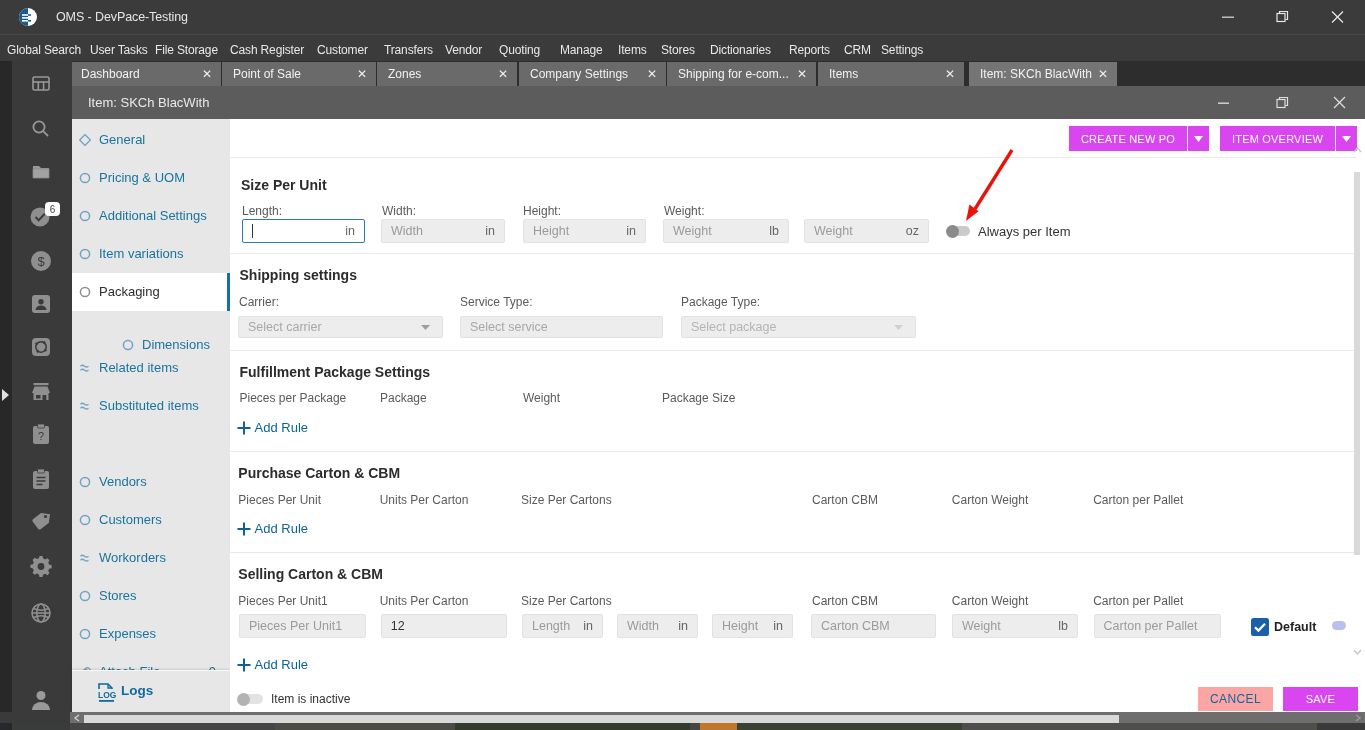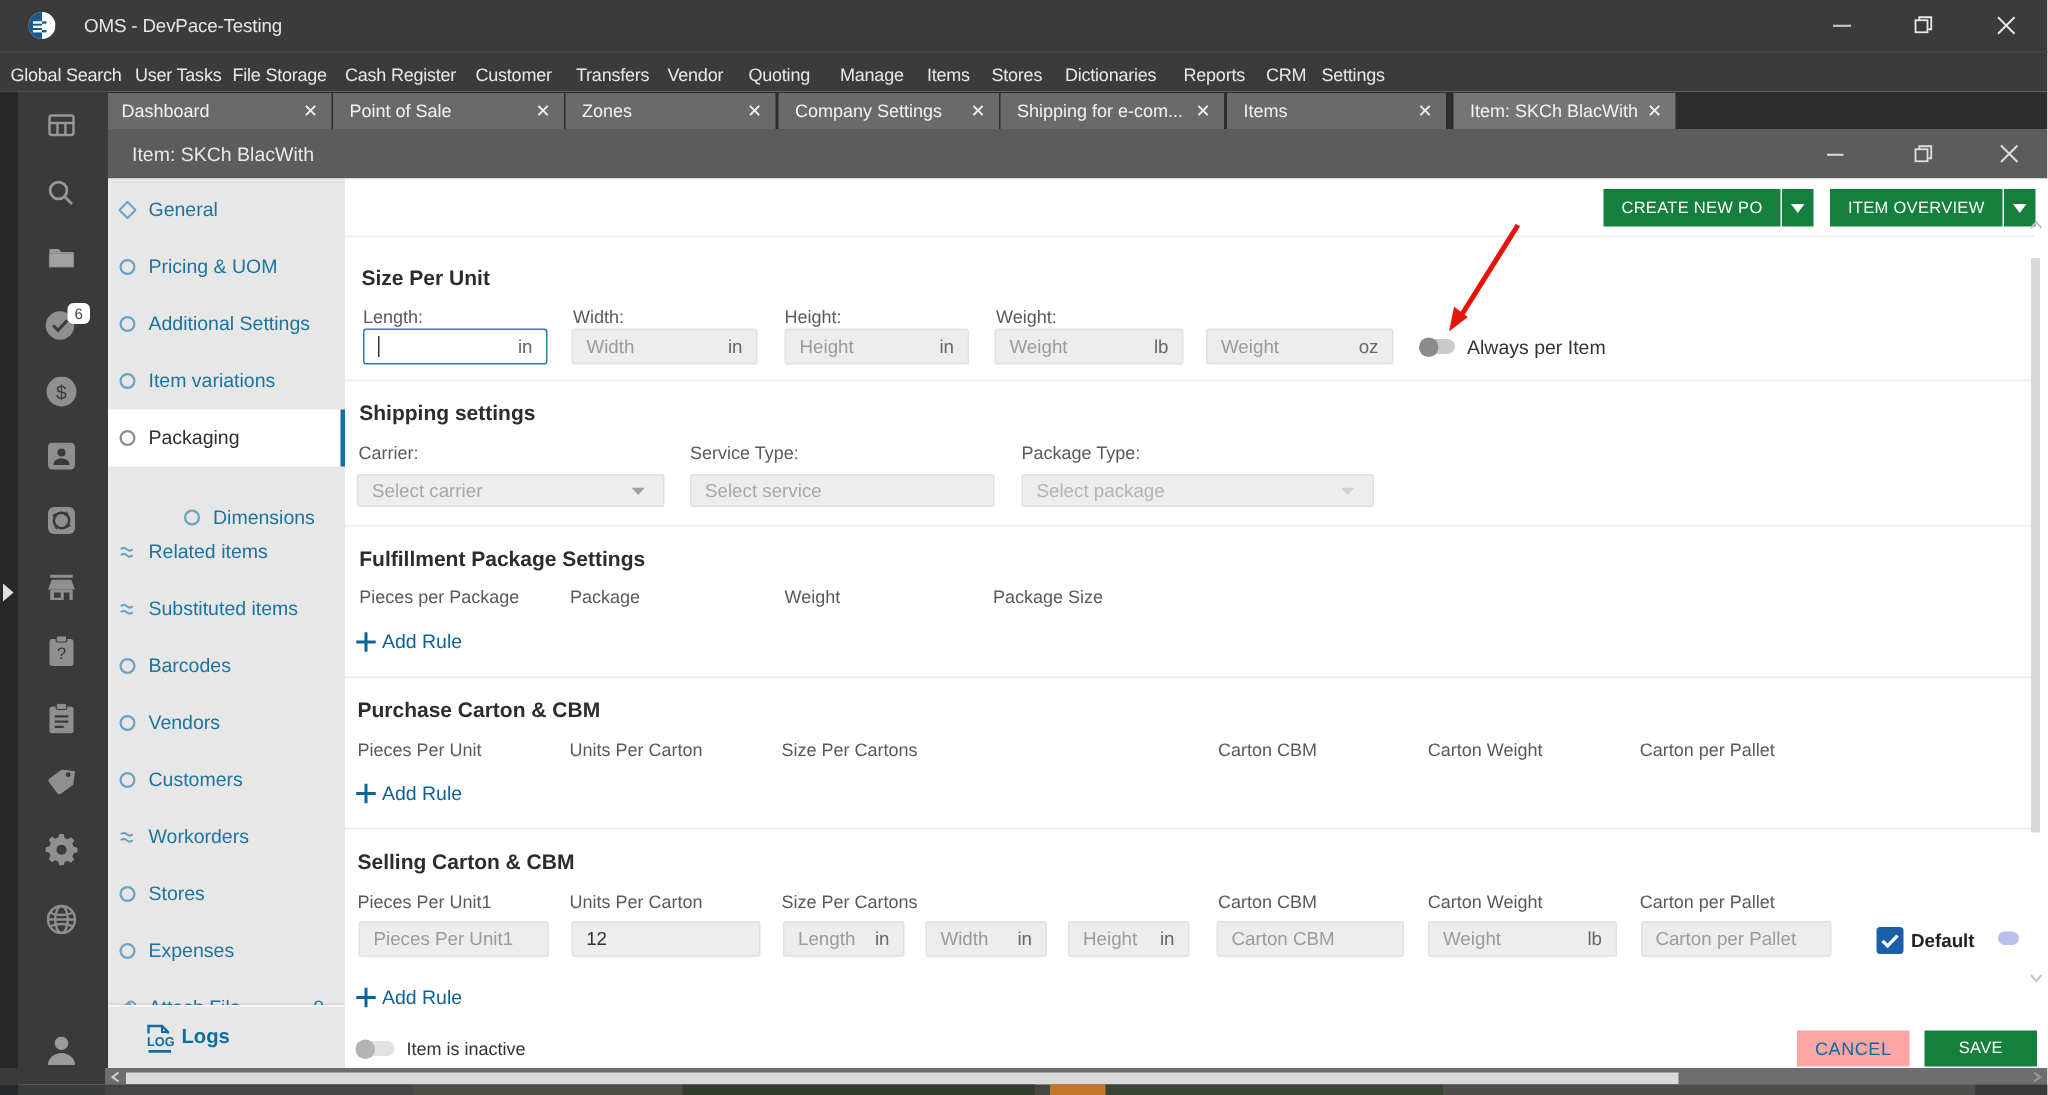--- a/index.html
+++ b/index.html
@@ -25,21 +25,21 @@
 .nitem .txt { position:absolute; left:27px; top:11px; font-size:13px; color:#19749f; }
 .nitem svg { position:absolute; left:7px; top:13px; }
 #navlogs { left:72px; top:670px; width:158px; height:42px; background:#e7e7e7; border-top:1px solid #f8f8f8; box-shadow:0 -1px 2px rgba(0,0,0,0.12); }
 
 #content { left:230px; top:119px; width:1135px; height:593px; background:#fff; }
 .h2 { position:absolute; font-size:14px; font-weight:bold; color:#2c2c2c; white-space:nowrap; }
 .lbl { position:absolute; font-size:12px; color:#5a5a5a; white-space:nowrap; }
 .sep { position:absolute; height:1px; background:#eaeaea; }
 .inp { position:absolute; height:24px; background:#ededed; border:1px solid #e2e2e2; border-radius:2px; font-size:12.5px; color:#9b9b9b; display:flex; align-items:center; justify-content:space-between; padding:0 9px; white-space:nowrap; }
 .inp .suf { color:#666; }
-.bluebtn { position:absolute; background:#15803d; color:#fff; font-size:11px; text-align:center; display:flex; align-items:center; justify-content:center; letter-spacing:0.2px; }
+.bluebtn { position:absolute; background:#d946ef; color:#fff; font-size:11px; text-align:center; display:flex; align-items:center; justify-content:center; letter-spacing:0.2px; }
 .addrule { position:absolute; font-size:13px; color:#0d6397; white-space:nowrap; }
 .toggle { position:absolute; width:23px; height:10px; background:#cbcbcb; border-radius:5px; }
 .toggle .knob { position:absolute; left:-1px; top:-1.5px; width:13px; height:13px; background:#8b8b8b; border-radius:50%; }
 </style>
 </head>
 <body>
 
 <div class="abs" id="titlebar">
   <svg class="abs" style="left:19px; top:8px;" width="18" height="18" viewBox="0 0 18 18">
     <circle cx="9" cy="9" r="9" fill="#fff"></circle>
@@ -279,26 +279,20 @@
         <path d="M1.5 4.2 q2 -1.8 4 0 t4 0 M1.5 8.2 q2 -1.8 4 0 t4 0" fill="none" stroke="#6fa3c4" stroke-width="1.4"></path>
       </svg>
       <span class="txt">Related items</span>
     </div>
   <div class="nitem" style="top:268px;">
       <svg width="13" height="12" viewBox="0 0 13 12">
         <path d="M1.5 4.2 q2 -1.8 4 0 t4 0 M1.5 8.2 q2 -1.8 4 0 t4 0" fill="none" stroke="#6fa3c4" stroke-width="1.4"></path>
       </svg>
       <span class="txt">Substituted items</span>
     </div>
-  <div class="nitem" style="top:306px;">
-      <svg width="12" height="12" viewBox="0 0 12 12">
-        <circle cx="6" cy="6" r="4.6" fill="none" stroke="#6fa3c4" stroke-width="1.5"></circle>
-      </svg>
-      <span class="txt">Barcodes</span>
-    </div>
   <div class="nitem" style="top:344px;">
       <svg width="12" height="12" viewBox="0 0 12 12">
         <circle cx="6" cy="6" r="4.6" fill="none" stroke="#6fa3c4" stroke-width="1.5"></circle>
       </svg>
       <span class="txt">Vendors</span>
     </div>
   <div class="nitem" style="top:382px;">
       <svg width="12" height="12" viewBox="0 0 12 12">
         <circle cx="6" cy="6" r="4.6" fill="none" stroke="#6fa3c4" stroke-width="1.5"></circle>
       </svg>

